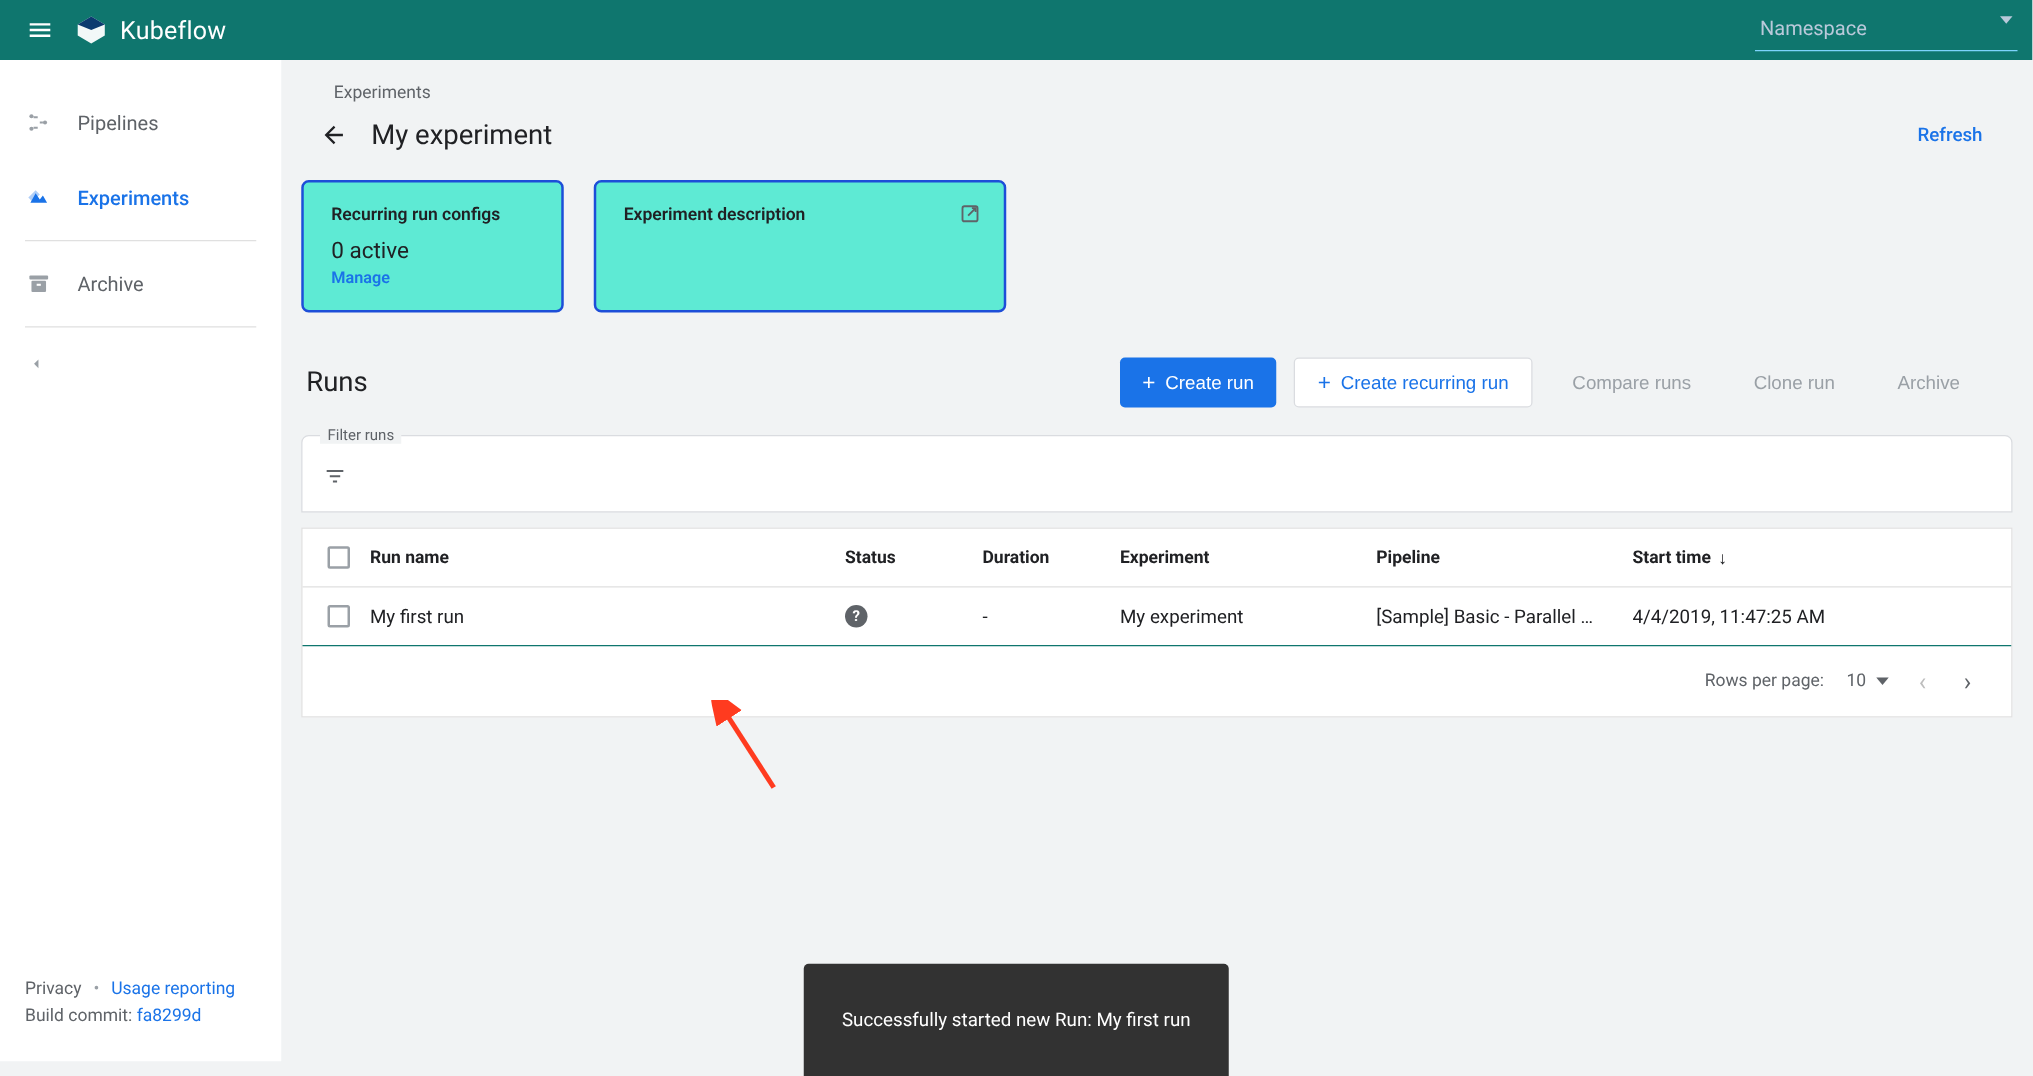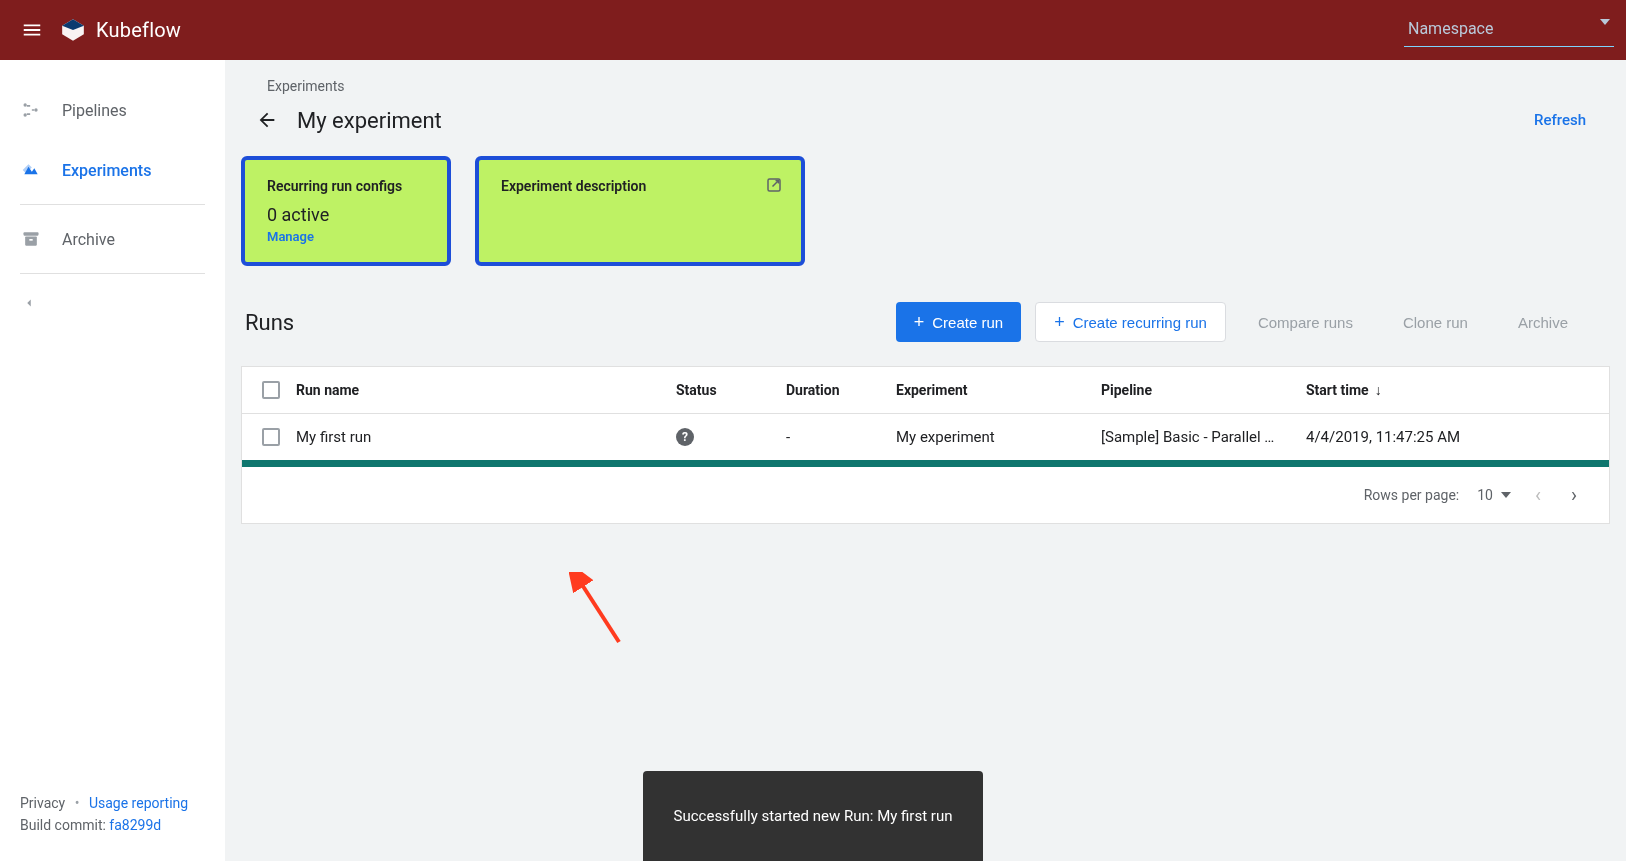--- a/index.html
+++ b/index.html
@@ -9,22 +9,22 @@
     color: #202124;
     font-size: 14px;
     overflow: hidden;
     width: 1626px;
     height: 861px;
     position: relative;
   }
 
   
   .appbar {
-    background: #7f1d1d;
-    height: 60px;
+    background: #0f766e;
+    height: 48px;
     display: flex;
     align-items: center;
     padding: 0 12px;
     color: #fff;
   }
   .hamburger { width: 40px; height: 40px; display:flex; align-items:center; justify-content:center; cursor:pointer; }
   .hamburger svg { fill:#fff; }
   .brand { display:flex; align-items:center; gap:10px; margin-left:8px; }
   .brand-name { font-size:20px; font-weight:400; letter-spacing:0.2px; }
   .brand-logo { width:26px; height:26px; }
@@ -64,21 +64,21 @@
     display:flex; align-items:center; justify-content:space-between;
     padding: 8px 40px 18px 24px;
   }
   .page-title-row { display:flex; align-items:center; gap:12px; }
   .back-btn { width:36px; height:36px; display:flex; align-items:center; justify-content:center; cursor:pointer;}
   .page-title { font-size:22px; color:#202124; }
   .refresh-link { color:#1a73e8; font-weight:500; font-size:15px; cursor:pointer;}
 
   .cards { display:flex; gap:24px; padding:0 0 8px 16px; }
   .card {
-    background:#bef264; border:4px solid #1d4ed8; border-radius:6px;
+    background:#5eead4; border:2px solid #1d4ed8; border-radius:6px;
     padding:18px 22px; min-height:98px;
   }
   .card.c1 { width:210px; }
   .card.c2 { width:330px; position:relative; }
   .card-title { font-weight:600; font-size:14px; margin-bottom:10px;}
   .active-count { font-size:18px; color:#202124; }
   .manage-link { color:#1a73e8; font-weight:600; font-size:13px; margin-top:4px; display:inline-block; cursor:pointer;}
   .ext-icon { position:absolute; top:16px; right:18px; cursor:pointer; color:#5f6368;}
 
   .runs-bar {
@@ -105,21 +105,21 @@
   }
   .filter-legend {
     position:absolute; top:-8px; left:14px; background:#f1f3f4; padding:0 6px;
     font-size:12px; color:#5f6368;
   }
   .filter-icon { color:#5f6368; }
 
   .table { margin: 12px 16px 0 16px; background:#fff; border:1px solid #e0e0e0; border-radius:0; }
   .thead, .trow { display:grid; grid-template-columns: 48px 380px 110px 110px 205px 205px 170px; align-items:center; }
   .thead { padding:14px 6px; font-weight:700; font-size:14px; border-bottom:1px solid #e0e0e0;}
-  .trow { padding:14px 6px; font-size:15px; border-bottom:7px solid #0f766e; cursor:pointer;}
+  .trow { padding:14px 6px; font-size:15px; border-bottom:1px solid #0f766e; cursor:pointer;}
   .chk { width:18px;height:18px;border:2px solid #9aa0a6;border-radius:2px; cursor:pointer; margin-left:14px;}
   .sort-col { display:flex; align-items:center; gap:6px;}
   .sort-col .arrow { font-size:14px; }
   .status-ico { width:18px;height:18px;border-radius:50%;background:#5f6368;color:#fff;display:flex;align-items:center;justify-content:center;font-size:12px;font-weight:700;}
   .ellipsis { white-space:nowrap; overflow:hidden; text-overflow:ellipsis; padding-right:10px;}
 
   .pager { display:flex; align-items:center; justify-content:flex-end; gap:18px; padding:16px 26px; color:#5f6368; }
   .pager .sel { display:flex; align-items:center; gap:8px; cursor:pointer;}
   .pager .tri { border-left:5px solid transparent;border-right:5px solid transparent;border-top:6px solid #5f6368; }
   .pager .nav { color:#bdbdbd; padding:0 6px; font-size:20px; cursor:pointer;}
@@ -256,20 +256,28 @@
         <button class="btn outline">
           <span class="plus" style="color:#1a73e8">+</span>
           <span>Create recurring run</span>
         </button>
         <button class="btn text">Compare runs</button>
         <button class="btn text">Clone run</button>
         <button class="btn text">Archive</button>
       </div>
     </div>
 
+    <div class="filter-box">
+      <span class="filter-legend">Filter runs</span>
+      <span class="filter-icon">
+        <svg width="20" height="20" viewBox="0 0 24 24" fill="#5f6368">
+            <path d="M4 6h16v2H4zM7 11h10v2H7zM10 16h4v2h-4z"></path>
+          </svg>
+      </span>
+    </div>
 
     <div class="table">
       <div class="thead">
         <div>
             <div class="chk"></div>
           </div>
         <div>Run name</div>
         <div>Status</div>
         <div>Duration</div>
         <div>Experiment</div>

